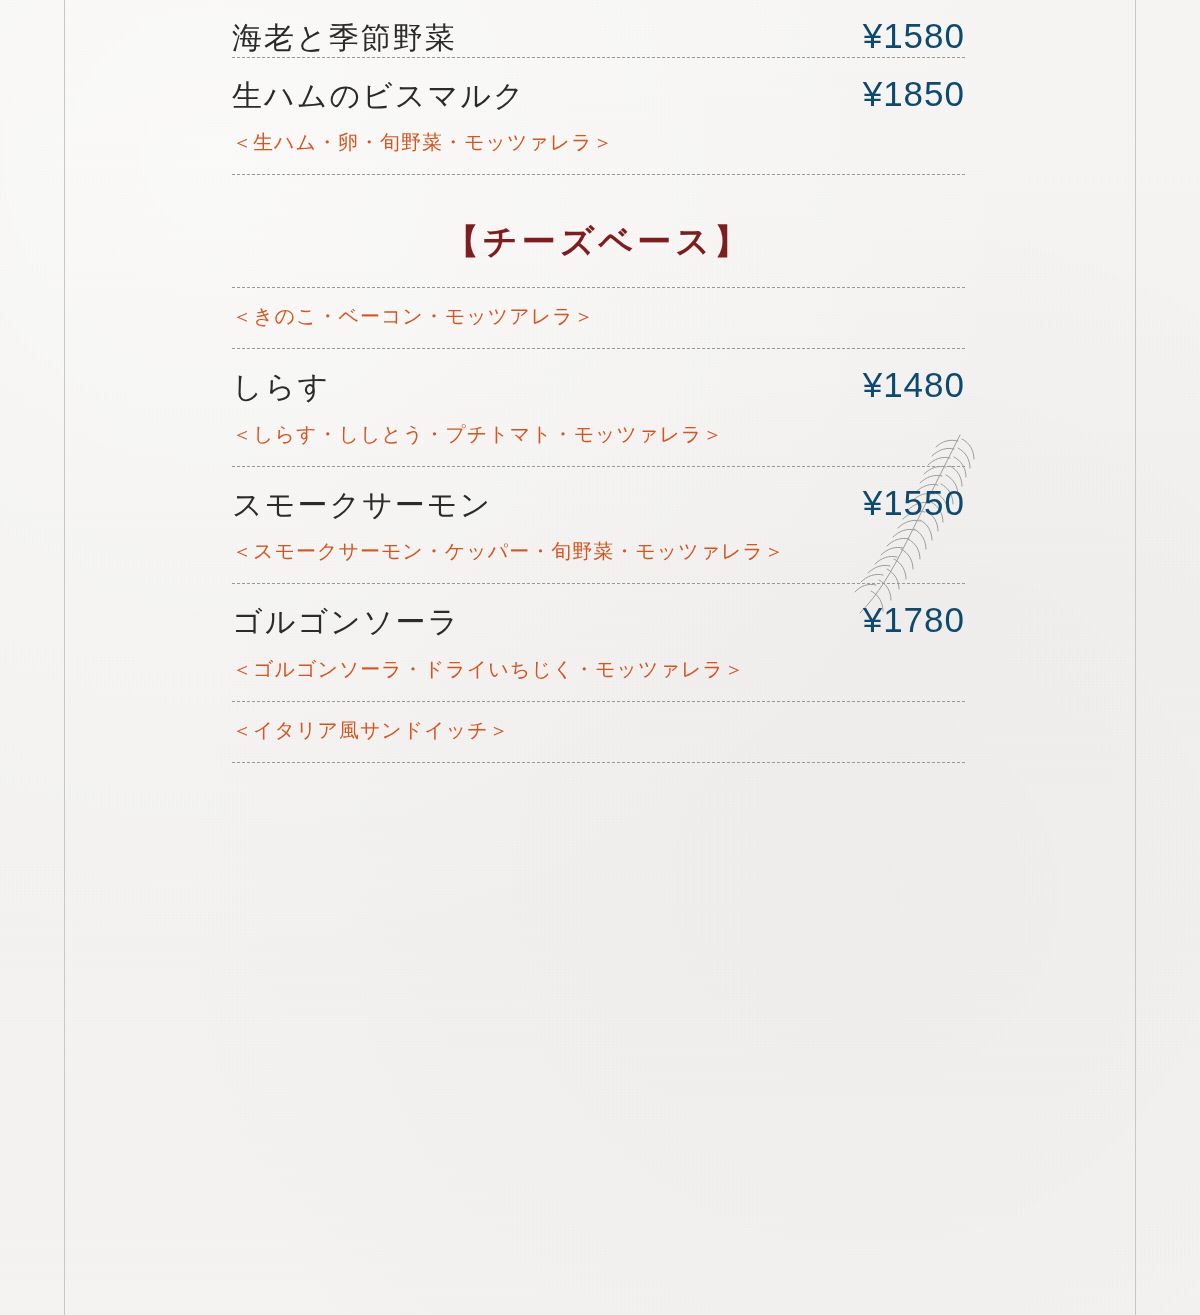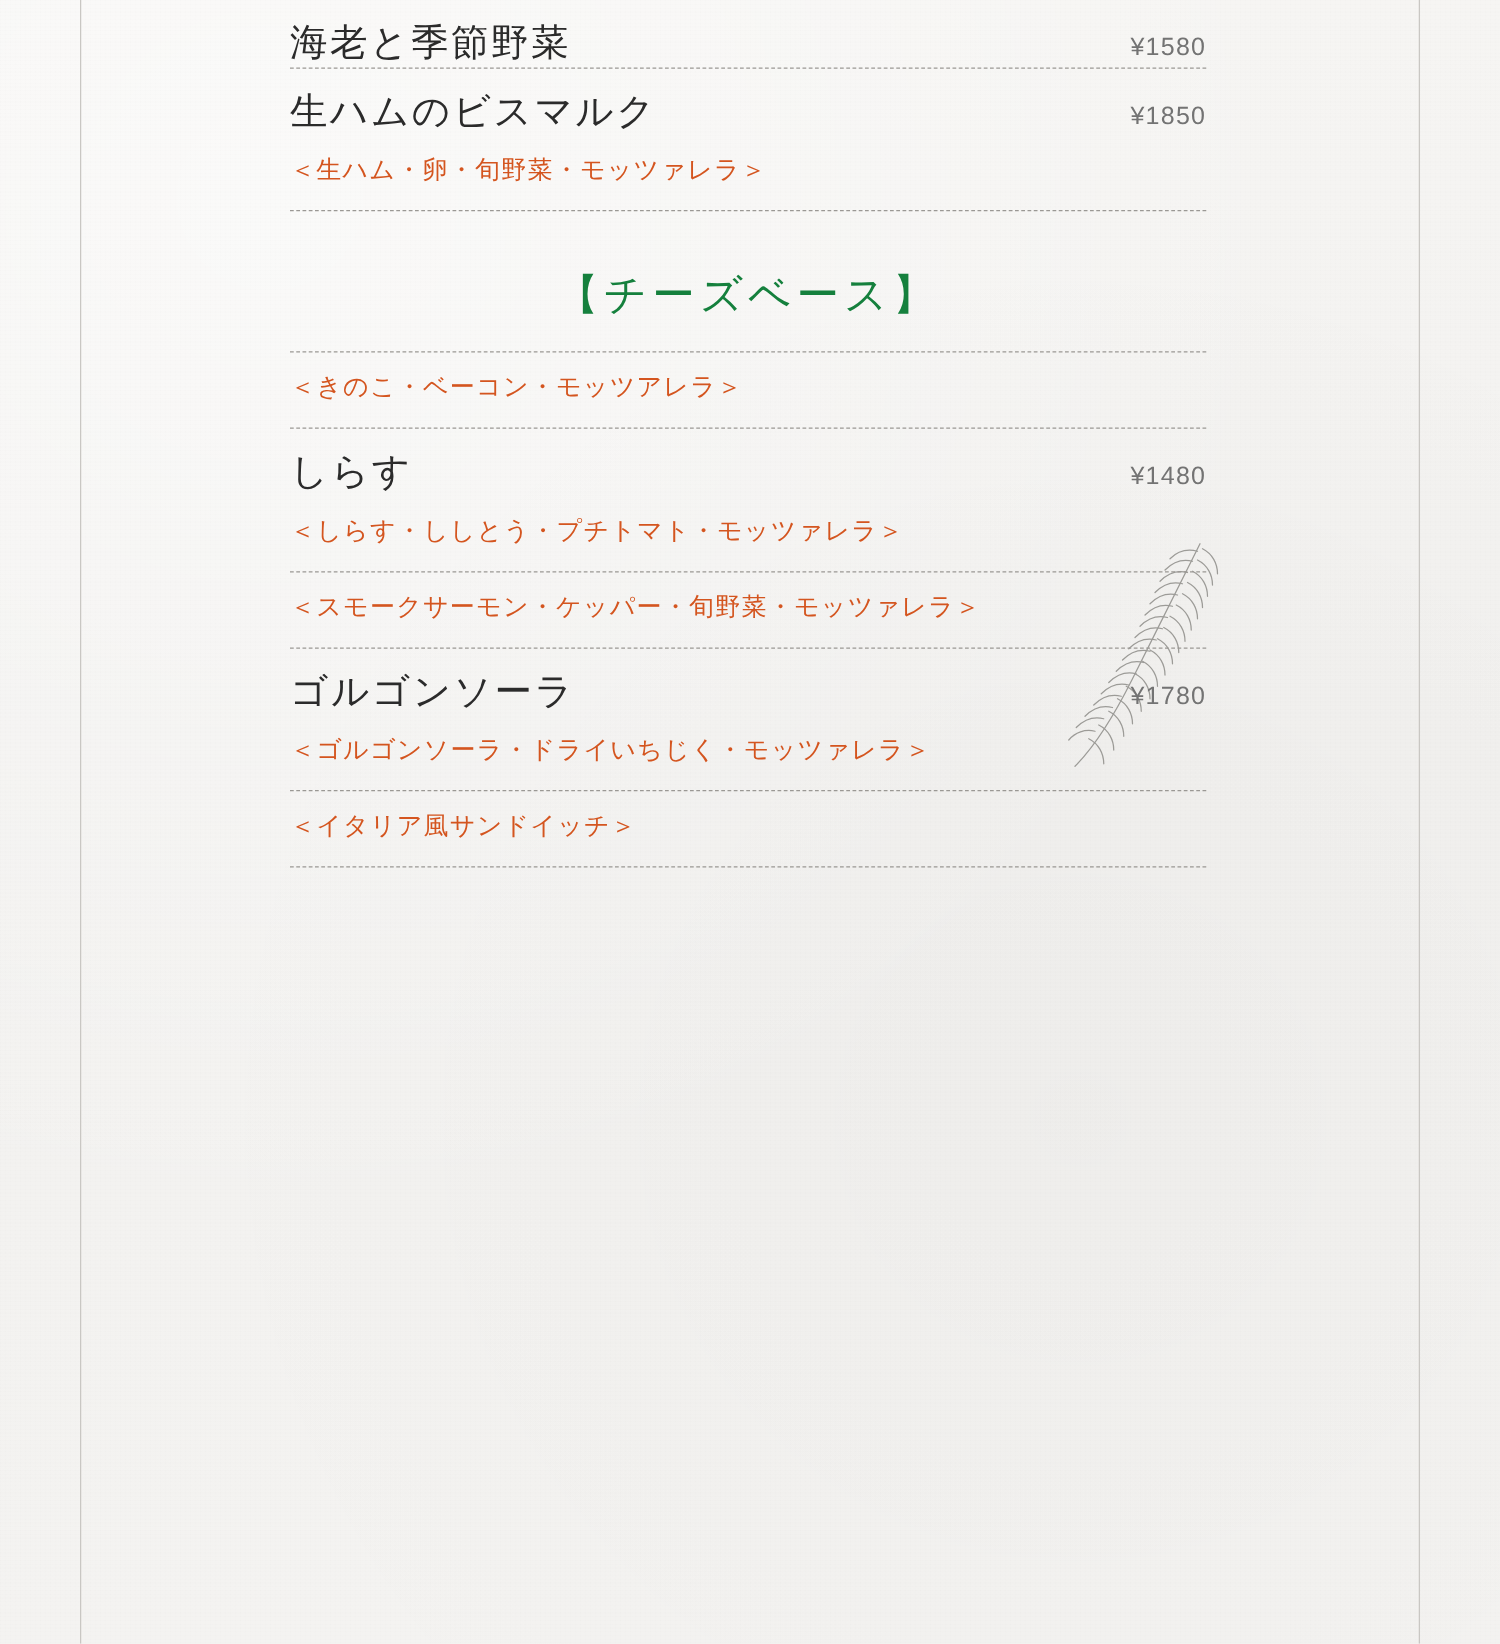--- a/index.html
+++ b/index.html
@@ -70,22 +70,22 @@
     padding-top: 16px;
   }
   .item-name {
     font-size: 30px;
     color: #2b2b2b;
     letter-spacing: 2px;
     line-height: 1.25;
     white-space: nowrap;
   }
   .item-price {
-    font-size: 20px;
-    color: #737373;
+    font-size: 35px;
+    color: #0c4a6e;
     letter-spacing: 1px;
     white-space: nowrap;
   }
   .item-desc {
     font-size: 20px;
     color: #d4551f;
     letter-spacing: 1px;
     padding-top: 16px;
     padding-bottom: 20px;
     line-height: 1.2;
@@ -96,22 +96,22 @@
     height: 0;
   }
 
   .section-title-wrap {
     text-align: center;
     padding: 44px 0 22px;
   }
   .section-title {
     display: inline-block;
     font-size: 34px;
-    font-weight: 400;
-    color: #15803d;
+    font-weight: 700;
+    color: #7f1d1d;
     letter-spacing: 4px;
     font-family: "DejaVu Sans", "Liberation Sans", sans-serif;
   }
 
   
   .sprig {
     position: absolute;
     right: 78px;
     top: 425px;
     width: 150px;
@@ -202,20 +202,24 @@
     <div class="item">
       <div class="item-row">
         <span class="item-name">しらす</span>
         <span class="item-price">¥1480</span>
       </div>
       <div class="item-desc">＜しらす・ししとう・プチトマト・モッツァレラ＞</div>
       <div class="divider"></div>
     </div>
 
     <div class="item">
+      <div class="item-row">
+        <span class="item-name">スモークサーモン</span>
+        <span class="item-price">¥1550</span>
+      </div>
       <div class="item-desc">＜スモークサーモン・ケッパー・旬野菜・モッツァレラ＞</div>
       <div class="divider"></div>
     </div>
 
     <div class="item">
       <div class="item-row">
         <span class="item-name">ゴルゴンソーラ</span>
         <span class="item-price">¥1780</span>
       </div>
       <div class="item-desc">＜ゴルゴンソーラ・ドライいちじく・モッツァレラ＞</div>

